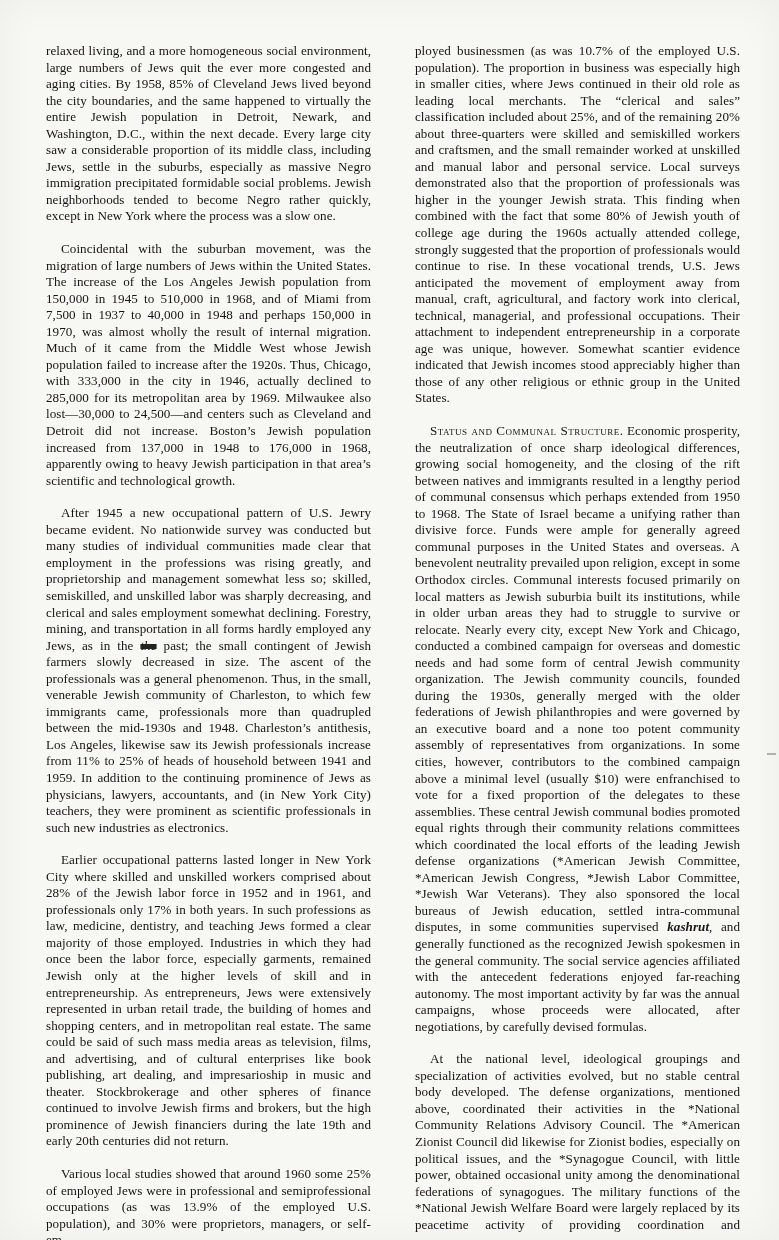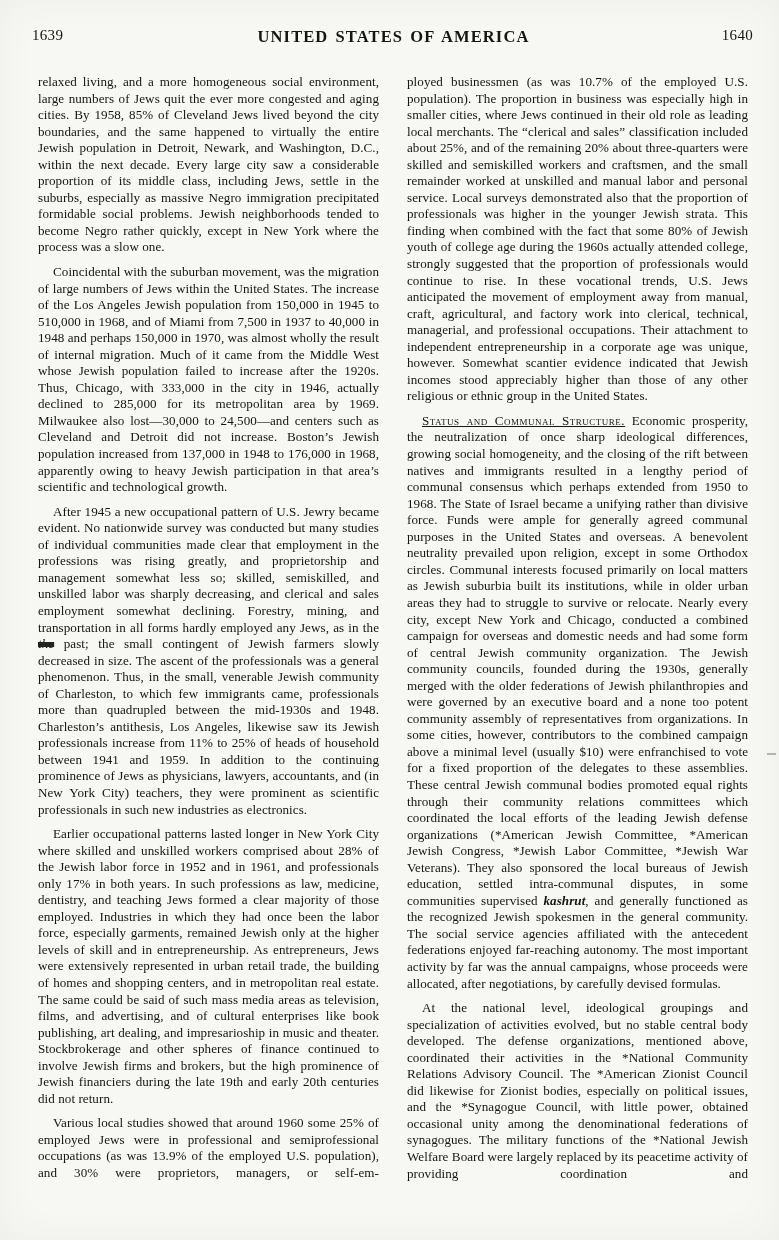--- a/index.html
+++ b/index.html
@@ -48,29 +48,28 @@
     gap: 12px;
   }
   .col {
     width: 357px;
     text-align: justify;
     font-size: 13.1px;
     line-height: 16.55px;
     letter-spacing: 0.05px;
   }
   .col p {
-    margin: 8px;
+    margin: 16px;
     text-indent: 15px;
   }
   .col p.no-indent { text-indent: 0; }
   .col p.spread-last { text-align-last: justify; }
   .seg-smallcaps {
     font-variant: small-caps;
     letter-spacing: 0.5px;
-    text-decoration: underline;
   }
   .seg-italic { font-style: italic; font-weight: bold; }
   .seg-strike {
     text-decoration: line-through;
     text-decoration-thickness: 5px;
     text-decoration-color: #242220;
     font-style: italic;
   }
   .margin-mark {
     position: absolute;
@@ -79,25 +78,20 @@
     width: 9px;
     height: 2px;
     background: #b4b2ae;
   }
 </style>
 </head>
 <body>
 
 <div class="page">
 
-  <div class="running-head">
-    <span class="page-num left">1639</span>
-    <span class="head-title">UNITED STATES OF AMERICA</span>
-    <span class="page-num right">1640</span>
-  </div>
 
   <div class="columns">
     <div class="col">
       <p class="no-indent"><span>relaxed living, and a more homogeneous social environment, large numbers of Jews quit the ever more congested and aging cities. By 1958, 85% of Cleveland Jews lived beyond the city boundaries, and the same happened to virtually the entire Jewish population in Detroit, Newark, and Washington, D.C., within the next decade. Every large city saw a considerable proportion of its middle class, including Jews, settle in the suburbs, especially as massive Negro immigration precipitated formidable social problems. Jewish neighborhoods tended to become Negro rather quickly, except in New York where the process was a slow one.</span></p>
       <p><span>Coincidental with the suburban movement, was the migration of large numbers of Jews within the United States. The increase of the Los Angeles Jewish population from 150,000 in 1945 to 510,000 in 1968, and of Miami from 7,500 in 1937 to 40,000 in 1948 and perhaps 150,000 in 1970, was almost wholly the result of internal migration. Much of it came from the Middle West whose Jewish population failed to increase after the 1920s. Thus, Chicago, with 333,000 in the city in 1946, actually declined to 285,000 for its metropolitan area by 1969. Milwaukee also lost—30,000 to 24,500—and centers such as Cleveland and Detroit did not increase. Boston’s Jewish population increased from 137,000 in 1948 to 176,000 in 1968, apparently owing to heavy Jewish participation in that area’s scientific and technological growth.</span></p>
       <p><span>After 1945 a new occupational pattern of U.S. Jewry became evident. No nationwide survey was conducted but many studies of individual communities made clear that employment in the professions was rising greatly, and proprietorship and management somewhat less so; skilled, semiskilled, and unskilled labor was sharply decreasing, and clerical and sales employment somewhat declining. Forestry, mining, and transportation in all forms hardly employed any Jews, as in the </span><span class="seg-strike">the</span><span> past; the small contingent of Jewish farmers slowly decreased in size. The ascent of the professionals was a general phenomenon. Thus, in the small, venerable Jewish community of Charleston, to which few immigrants came, professionals more than quadrupled between the mid-1930s and 1948. Charleston’s antithesis, Los Angeles, likewise saw its Jewish professionals increase from 11% to 25% of heads of household between 1941 and 1959. In addition to the continuing prominence of Jews as physicians, lawyers, accountants, and (in New York City) teachers, they were prominent as scientific professionals in such new industries as electronics.</span></p>
       <p><span>Earlier occupational patterns lasted longer in New York City where skilled and unskilled workers comprised about 28% of the Jewish labor force in 1952 and in 1961, and professionals only 17% in both years. In such professions as law, medicine, dentistry, and teaching Jews formed a clear majority of those employed. Industries in which they had once been the labor force, especially garments, remained Jewish only at the higher levels of skill and in entrepreneurship. As entrepreneurs, Jews were extensively represented in urban retail trade, the building of homes and shopping centers, and in metropolitan real estate. The same could be said of such mass media areas as television, films, and advertising, and of cultural enterprises like book publishing, art dealing, and impresarioship in music and theater. Stockbrokerage and other spheres of finance continued to involve Jewish firms and brokers, but the high prominence of Jewish financiers during the late 19th and early 20th centuries did not return.</span></p>
       <p class="spread-last"><span>Various local studies showed that around 1960 some 25% of employed Jews were in professional and semiprofessional occupations (as was 13.9% of the employed U.S. population), and 30% were proprietors, managers, or self-em-</span></p>
     </div>
     <div class="col">

